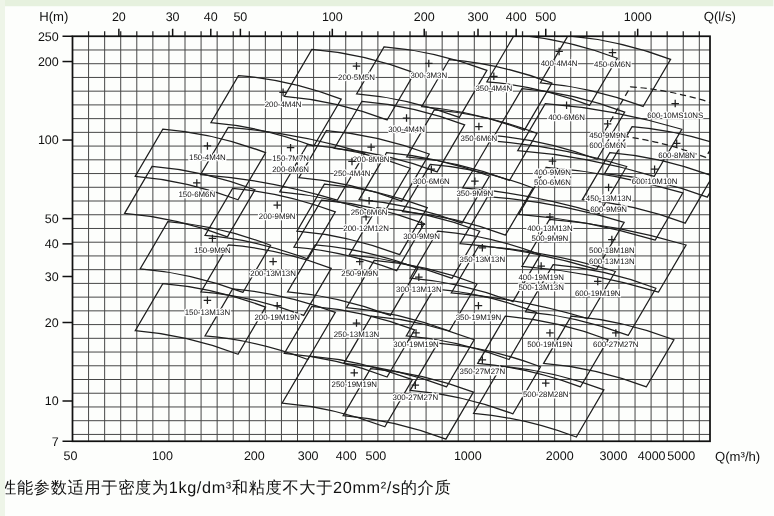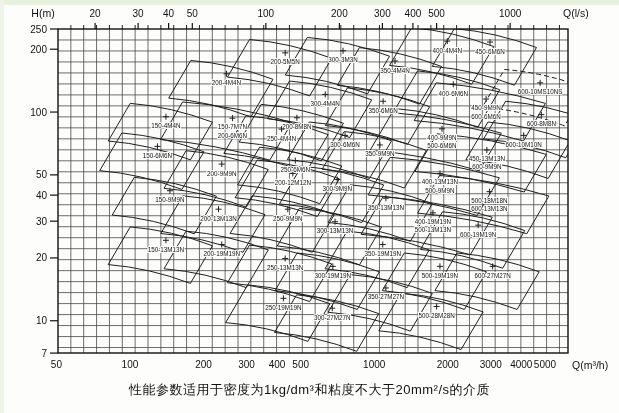--- a/index.html
+++ b/index.html
@@ -5,21 +5,21 @@
   html,body{margin:0;padding:0;background:#ffffff;}
   .page{
     position:relative;width:619px;height:413px;background:#fdfefc;overflow:hidden;
     font-family:"Liberation Sans",sans-serif;
   }
   .page::before{content:"";position:absolute;left:0;top:0;width:619px;height:5px;background:#e6f1de;}
   .page::after{content:"";position:absolute;left:0;top:0;width:4px;height:413px;background:#eef5e8;}
   .chart-area{position:absolute;left:0;top:0;width:619px;height:379px;}
   svg{display:block;}
   .caption{
-    position:absolute;left:0;top:381px;width:619px;text-align:center;
+    position:absolute;left:0;top:381px;width:619px;text-align:left;
     font-size:13px;color:#111;letter-spacing:0.5px;font-weight:500;
   }
 </style>
 </head>
 <body>
 
 <div class="page">
   <div class="chart-area">
     <svg id="chart" width="619" height="379" viewBox="0 0 619 379">
         <defs>

